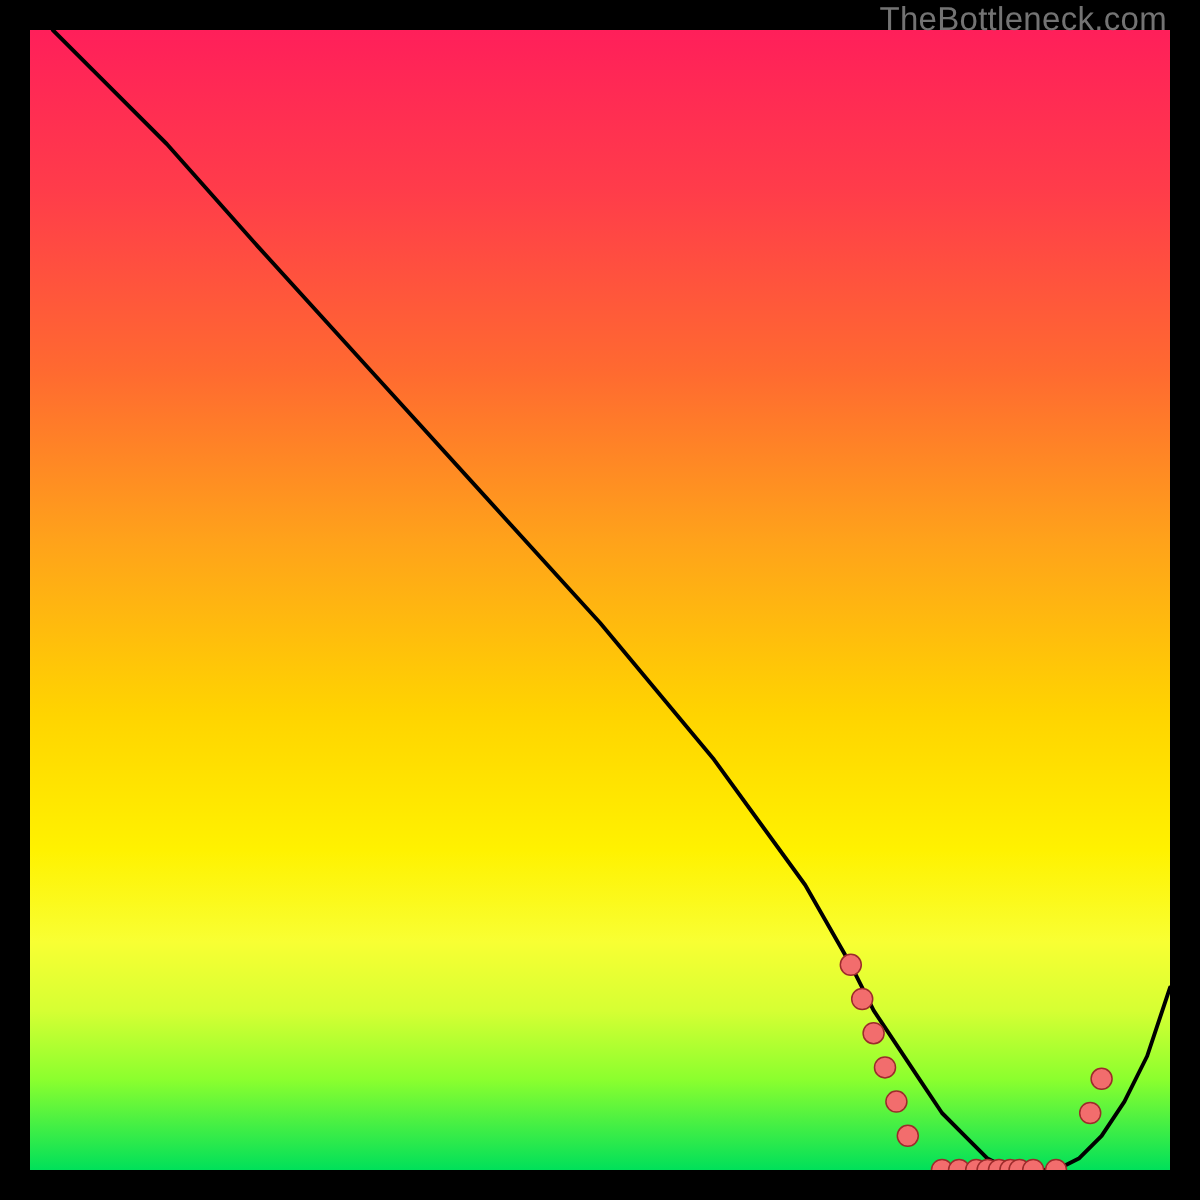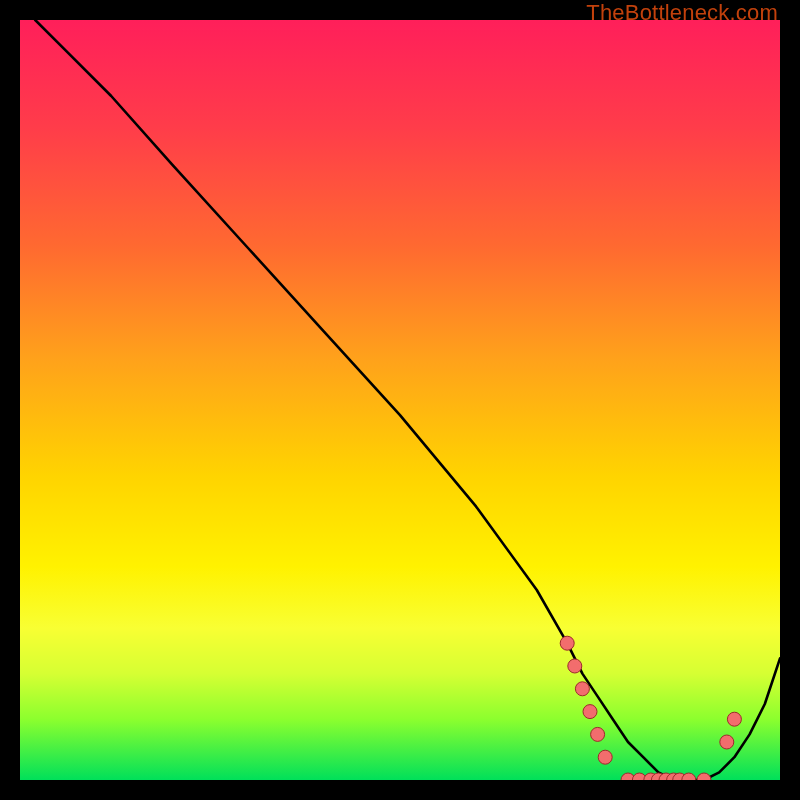--- a/index.html
+++ b/index.html
@@ -34,21 +34,21 @@
       #f8ff33 80%,
       #d6ff33 86%,
       #8cff2e 92%,
       #00e05a 100%
     );
   }
   .watermark {
     position: absolute;
     top: 0px;
     right: 22px;
-    color: #c2410c;
+    color: #737373;
     font-size: 22px;
     font-weight: 500;
     letter-spacing: 0.2px;
     z-index: 3;
   }
   svg.curve {
     position: absolute;
     left: 0;
     top: 0;
     width: 760px;

